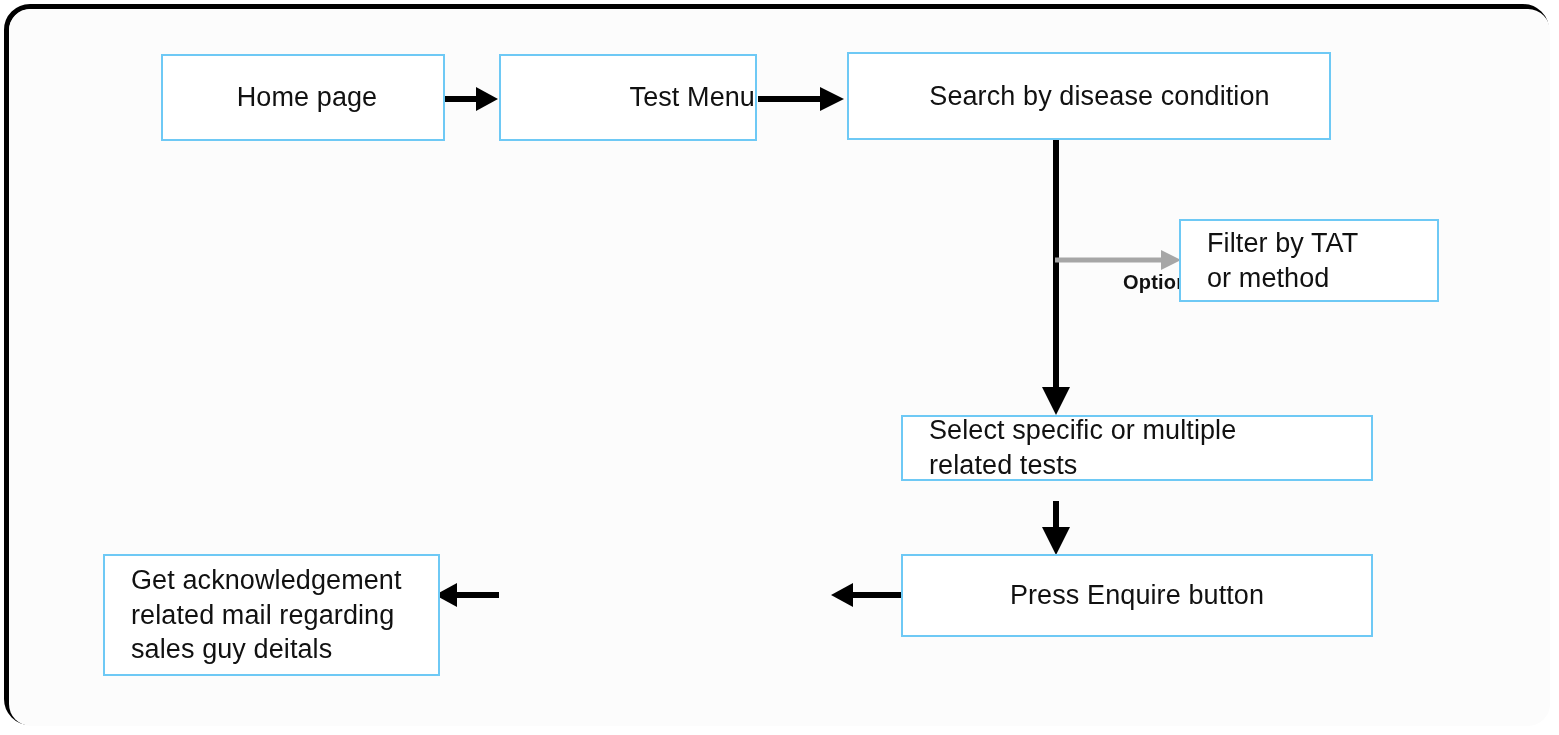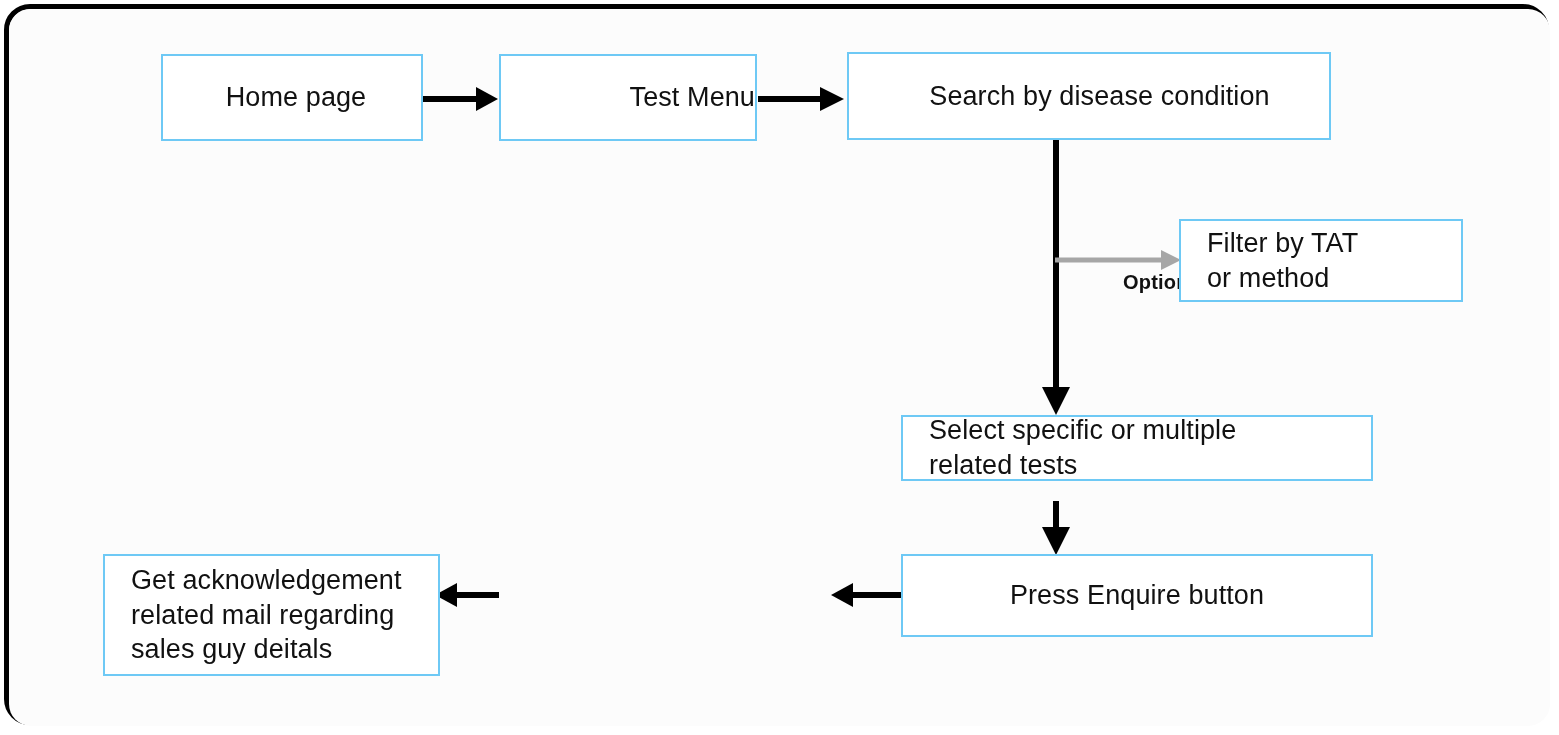--- a/index.html
+++ b/index.html
@@ -127,33 +127,33 @@
       </svg>
     </div>
 
     <div class="edge" style="left:424px; top:568px; width:70px; height:36px;">
       <svg width="70" height="36" viewBox="0 0 70 36">
         <line x1="66" y1="18" x2="18" y2="18" stroke="#000000" stroke-width="6"></line>
         <polygon points="2,18 24,6 24,30" fill="#000000"></polygon>
       </svg>
     </div>
 
-    <div class="node center" style="left:152px; top:45px; width:262px; height:87px;padding-left:8px;">
+    <div class="node center" style="left:152px; top:45px; width:284px; height:87px;padding-left:8px;">
       <span class="node-text">Home page</span>
     </div>
 
     <div class="node center" style="left:490px; top:45px; width:258px; height:87px;justify-content:flex-end;">
       <span class="node-text">Test Menu</span>
     </div>
 
     <div class="node center" style="left:838px; top:43px; width:484px; height:88px;padding-left:21px;">
       <span class="node-text">Search by disease condition</span>
     </div>
 
-    <div class="node left" style="left:1170px; top:210px; width:284px; height:83px;">
+    <div class="node left" style="left:1170px; top:210px; width:260px; height:83px;">
       <span class="node-text">Filter by TAT
 or method</span>
     </div>
 
     <div class="node left" style="left:892px; top:406px; width:472px; height:66px;">
       <span class="node-text">Select specific or multiple
 related tests</span>
     </div>
 
     <div class="node center" style="left:892px; top:545px; width:472px; height:83px;">

